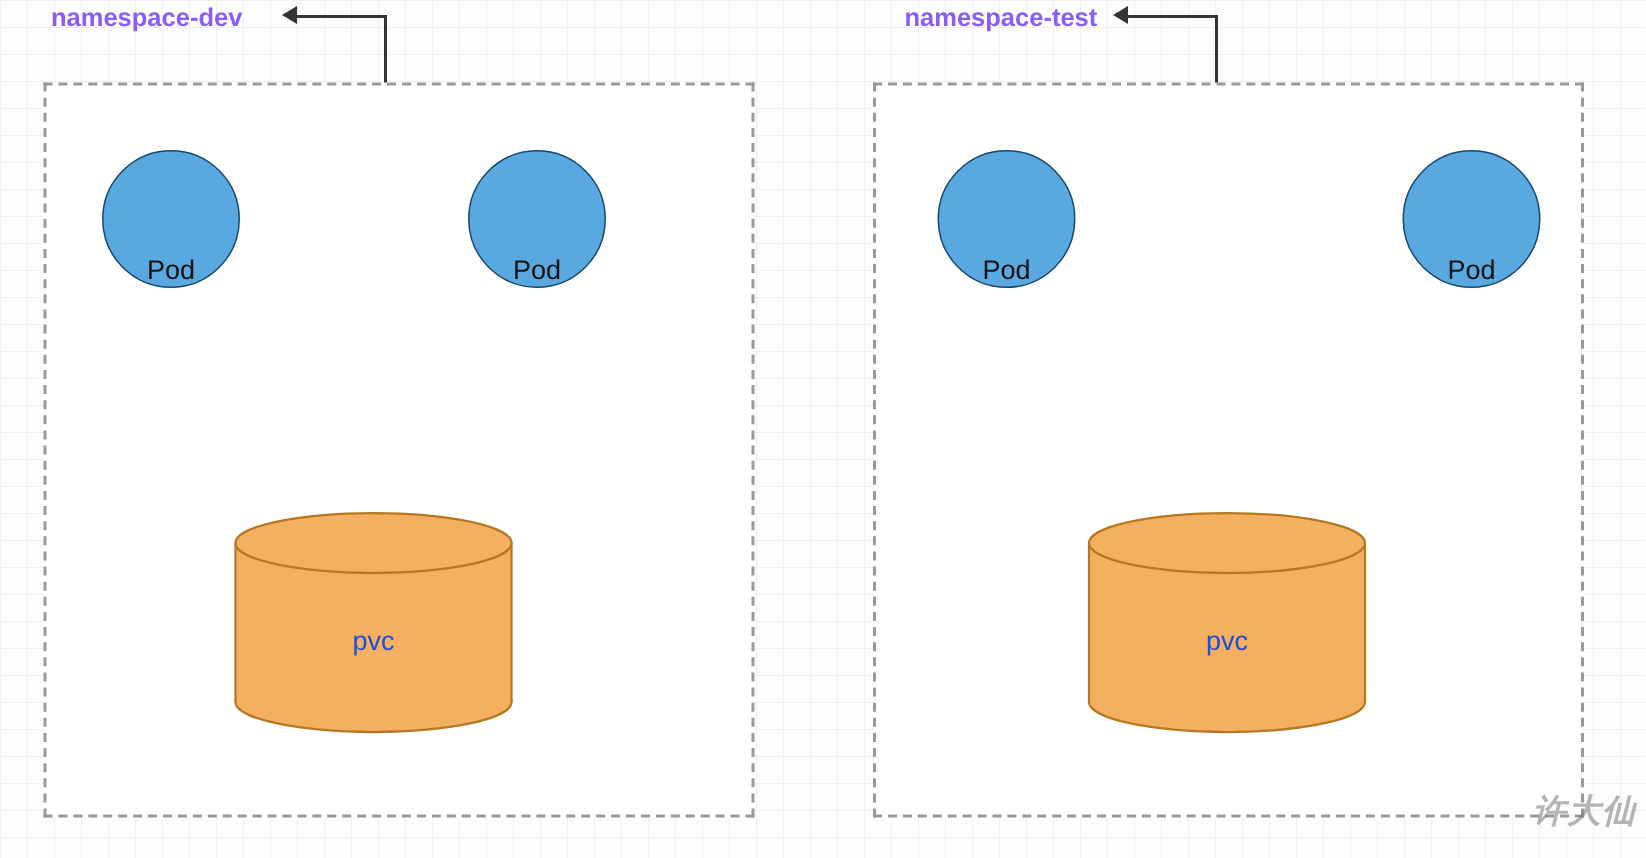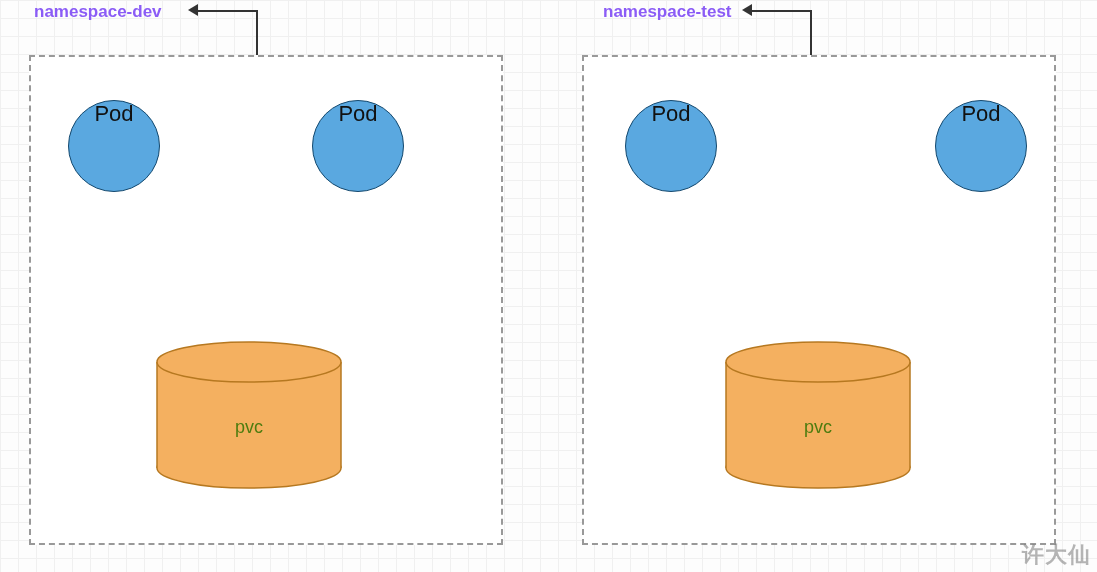--- a/index.html
+++ b/index.html
@@ -36,49 +36,50 @@
       border-style: solid;
     }
     .pod {
       position: absolute;
       width: 92px;
       height: 92px;
       border-radius: 50%;
       background: #5aa8e0;
       border: 1.5px solid #15496e;
       display: flex;
-      align-items: flex-start;
+      align-items: flex-end;
       justify-content: center;
-      font-size: 22px;
+      font-size: 18px;
       color: #111;
     }
     .pvc {
       position: absolute;
       width: 190px;
       height: 150px;
       display: flex;
       align-items: center;
       justify-content: center;
     }
     .pvc svg { position: absolute; top: 0; left: 0; }
     .pvc-label {
       position: relative;
       font-size: 18px;
-      color: #4d7c0f;
+      color: #1d4ed8;
       margin-top: 24px;
     }
     .watermark {
       position: absolute;
       right: 6px;
-      bottom: 2px;
+      bottom: 16px;
       font-size: 22px;
       font-weight: bold;
       color: rgba(120,120,120,0.55);
       font-family: "SimSun","Microsoft YaHei",sans-serif;
       letter-spacing: 1px;
+      font-style: italic;
     }
   </style>
 </head>
 <body>
 
 <div class="namespace-box" style="left:29px; top:55px; width:474px; height:490px;"></div>
 <span class="ns-label" style="left:34px; top:2px;">namespace-dev</span>
 
 <div class="arrow-line" style="left:256px; top:10px; width:2px; height:45px;"></div>
 <div class="arrow-line" style="left:198px; top:10px; width:60px; height:2px;"></div>

